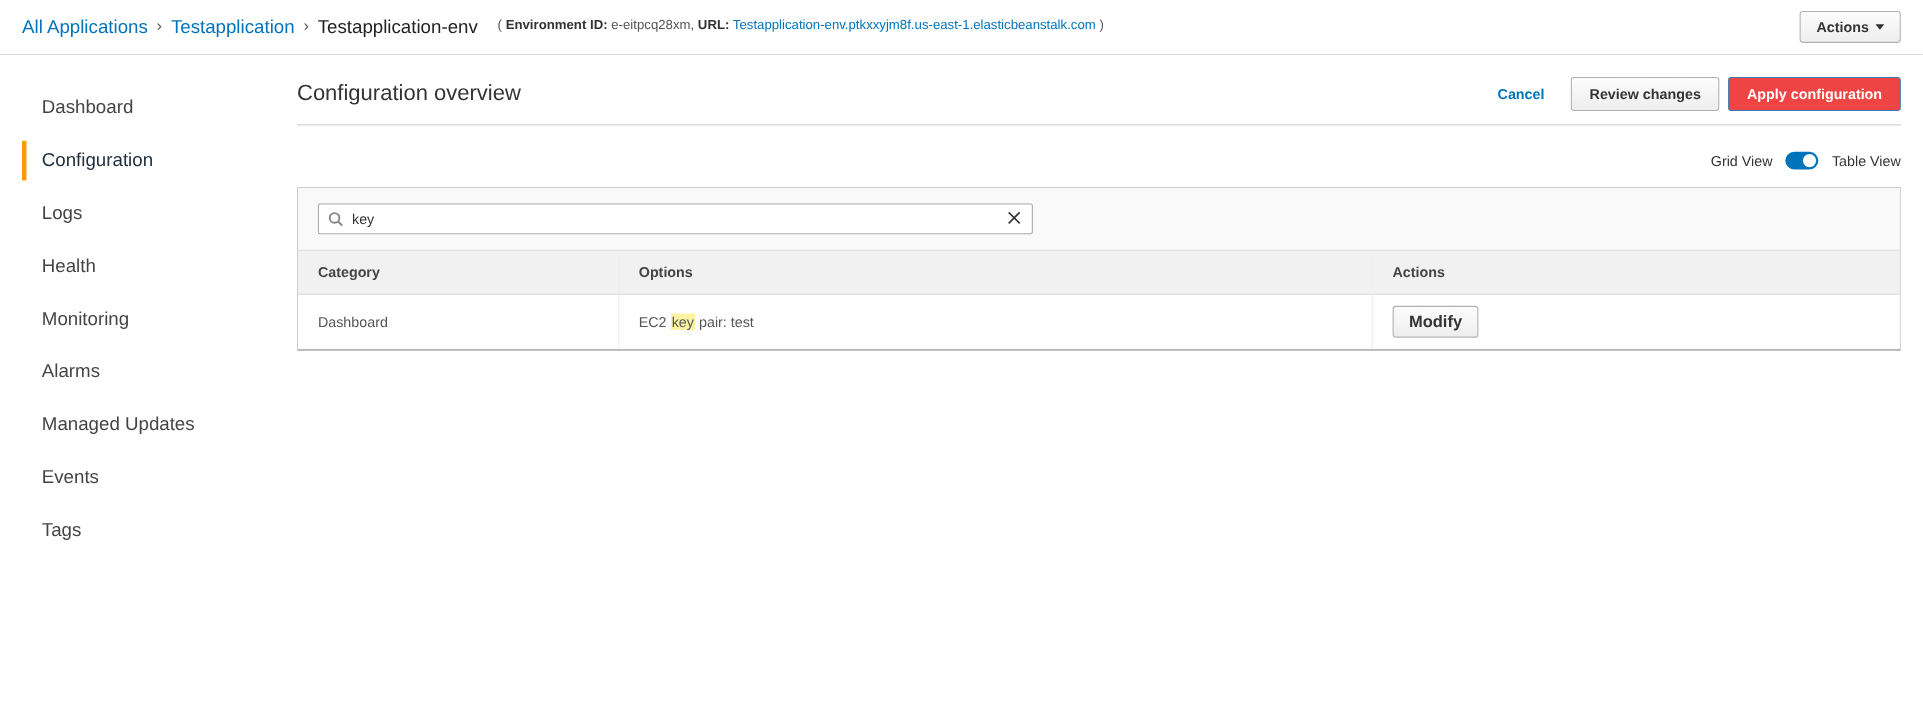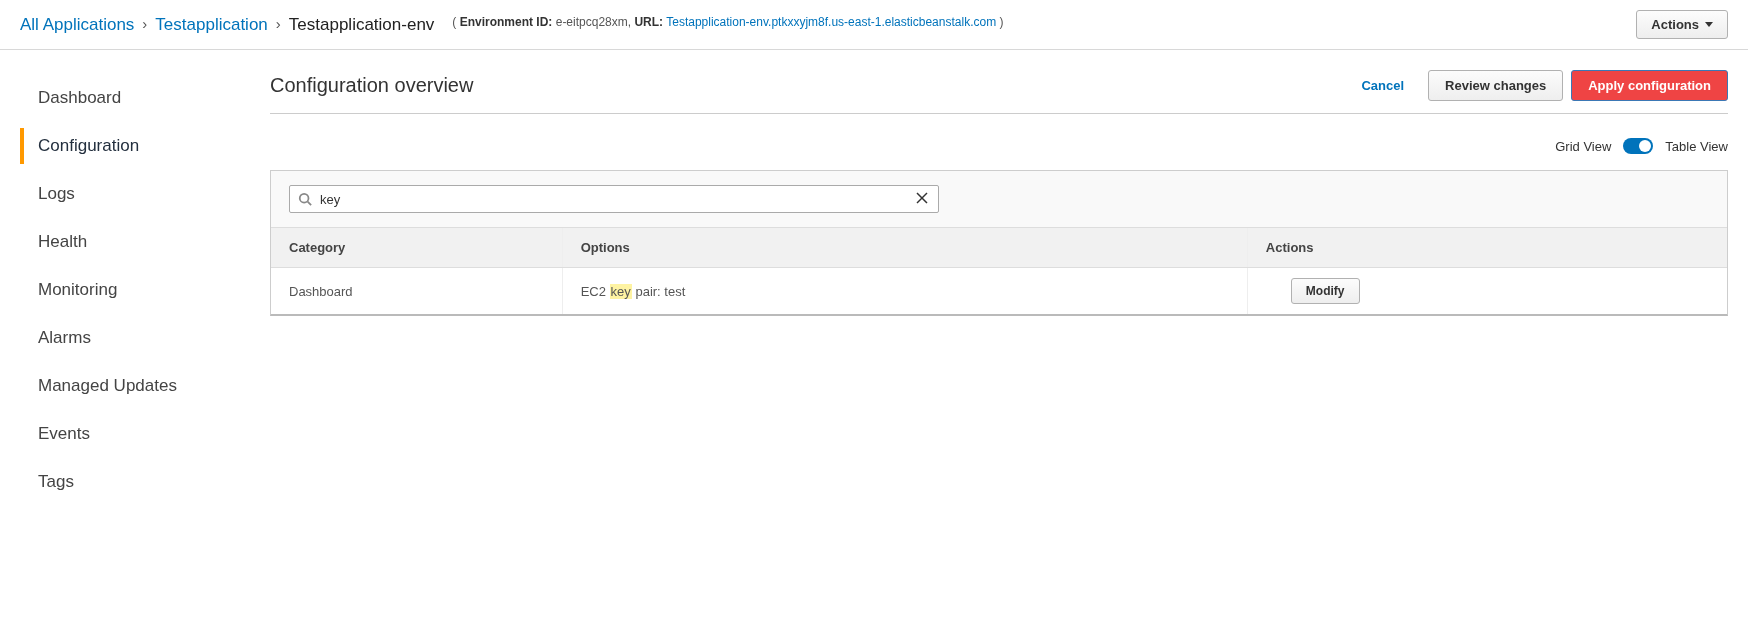--- a/index.html
+++ b/index.html
@@ -222,24 +222,23 @@
     background: #fef3a2;
     padding: 0 1px;
   }
 
   .modify-btn {
     border: 1px solid #b1b1b1;
     background: linear-gradient(#fcfcfc,#eee);
     border-radius: 3px;
     padding: 5px 14px;
     font-weight: 700;
-    font-size: 12px;
-    color: #333;
-    cursor: pointer;
-    margin-left: 25px;
+    font-size: 15px;
+    color: #333;
+    cursor: pointer;
   }
 </style>
 </head>
 <body>
 
 <div class="top-row">
   <div class="breadcrumb">
     <span class="crumb-link">All Applications</span>
     <span class="sep">›</span>
     <span class="crumb-link">Testapplication</span>

